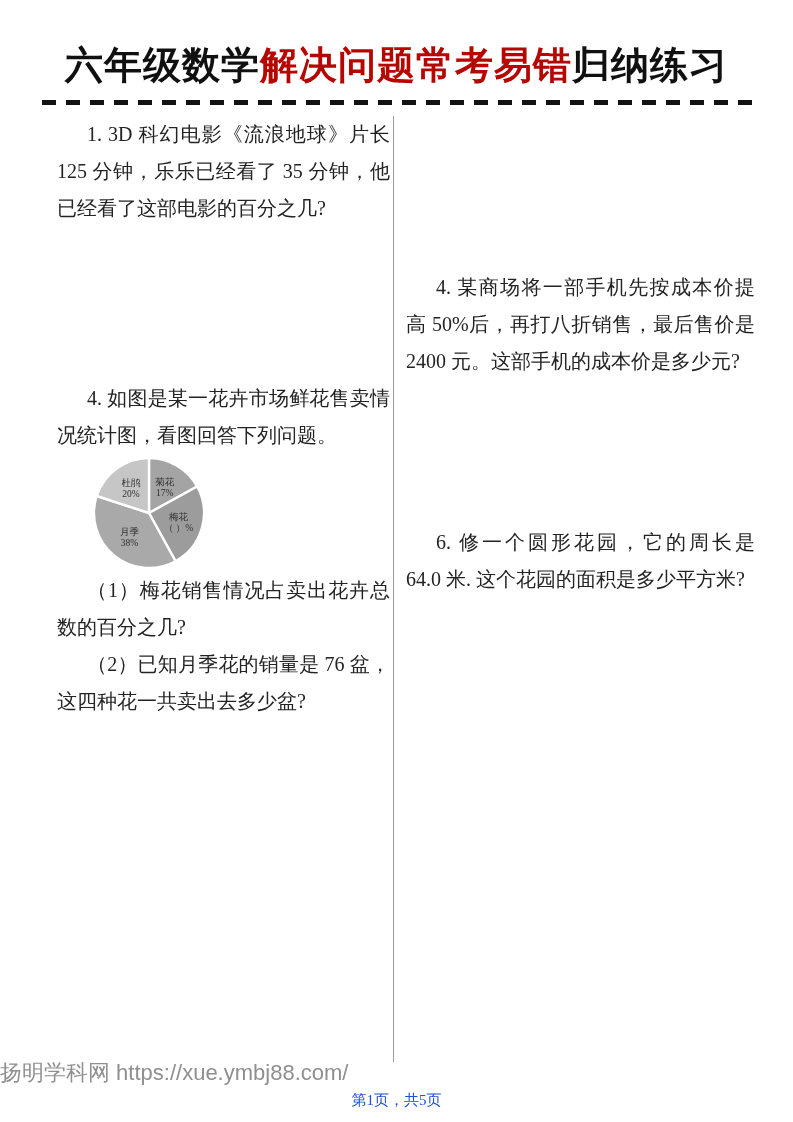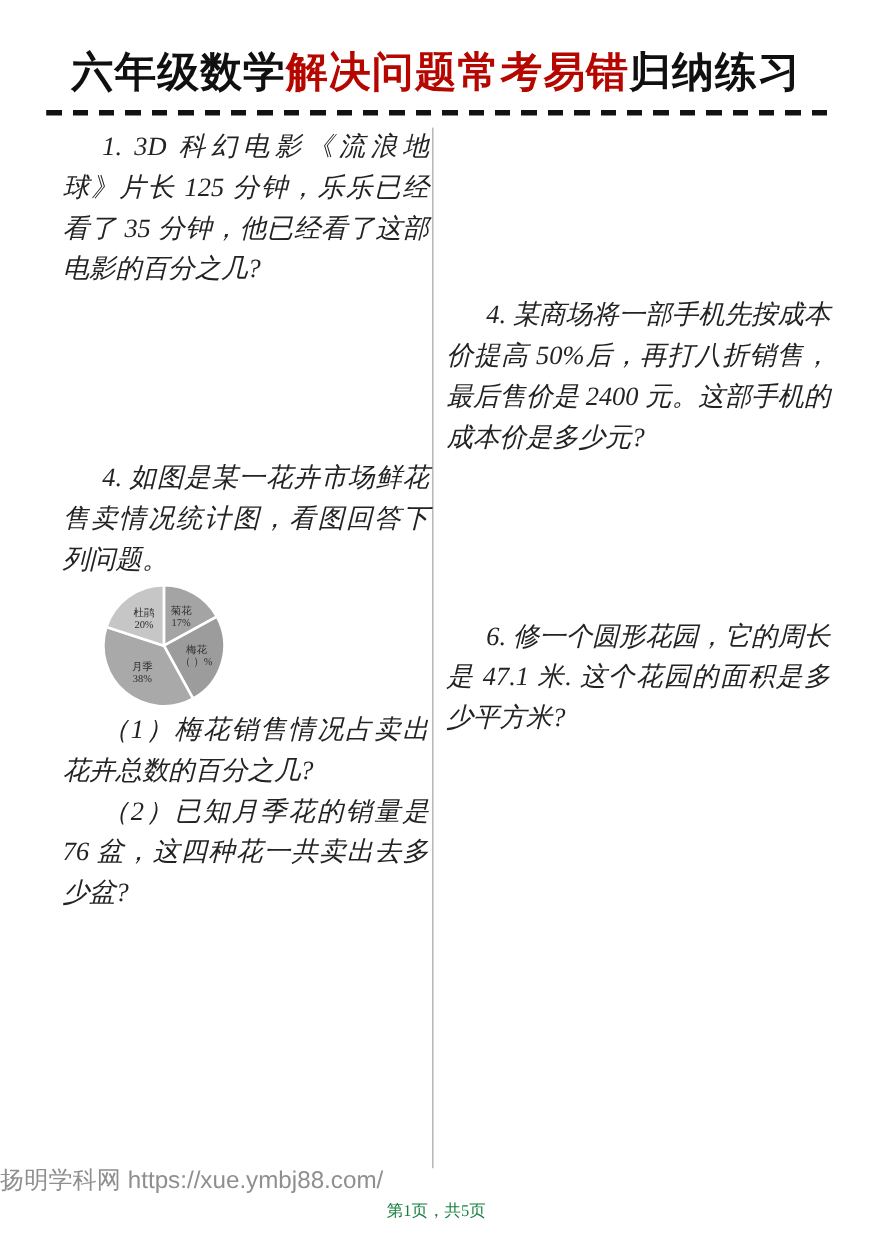--- a/index.html
+++ b/index.html
@@ -31,46 +31,45 @@
   .col-divider {
     position: absolute;
     left: 393px; top: 116px;
     width: 1px; height: 946px;
     background: #9b9b9b;
   }
   .col { position: absolute; top: 116px; }
   .col-left  { left: 57px;  width: 333px; }
   .col-right { left: 406px; width: 349px; }
   .prob {
-    font-size: 24px;
+    font-size: 20px;
     line-height: 37px;
     text-align: justify;
     text-justify: inter-character;
     text-indent: 1.5em;
     margin: 0;
-    font-style: italic;
   }
   .gap-p2 { margin-top: 153px; }
   .gap-p4 { margin-top: 153px; }
   .gap-p5 { margin-top: 149px; }
   .gap-p6 { margin-top: 144px; }
   .pie-wrap { margin: 1px 0 0 28px; width: 128px; height: 117px; }
   .footer-site {
     position: absolute;
     top: 1058px; left: 0; right: 0;
     font-family: "Liberation Sans", sans-serif;
     font-size: 22px;
     color: #8f8f8f;
   }
   .footer-page {
     position: absolute;
     top: 1091px; left: 0; right: 0;
     text-align: center;
     font-size: 15px;
-    color: #15803d;
+    color: #1d4ed8;
   }
 </style>
 </head>
 <body>
 
 <div class="page">
 
   <div class="title" style="color: rgb(16, 16, 16);">
     <span>六年级数学</span><span id="title-accent" style="color: rgb(181, 6, 0);">解决问题常考易错</span><span>归纳练习</span>
   </div>
@@ -96,19 +95,19 @@
           <text x="45.9" y="31.1" text-anchor="middle" font-size="9.5" fill="#2e2e2e" font-family="&quot;Liberation Serif&quot;, serif">杜鹃</text>
           <text x="45.9" y="42.1" text-anchor="middle" font-size="9.5" fill="#2e2e2e" font-family="&quot;Liberation Serif&quot;, serif">20%</text>
         </svg>
     </div>
     <p class="prob">（1）梅花销售情况占卖出花卉总数的百分之几?</p>
     <p class="prob">（2）已知月季花的销量是 76 盆，这四种花一共卖出去多少盆?</p>
   </div>
 
   <div class="col col-right">
     <p class="prob gap-p4">4. 某商场将一部手机先按成本价提高 50%后，再打八折销售，最后售价是 2400 元。这部手机的成本价是多少元?</p>
-    <p class="prob gap-p6">6. 修一个圆形花园，它的周长是 47.1 米. 这个花园的面积是多少平方米?</p>
+    <p class="prob gap-p6">6. 修一个圆形花园，它的周长是 64.0 米. 这个花园的面积是多少平方米?</p>
   </div>
 
   <div class="footer-site">扬明学科网 https://xue.ymbj88.com/</div>
   <div class="footer-page">第1页，共5页</div>
 
 </div>
 
 </body></html>

